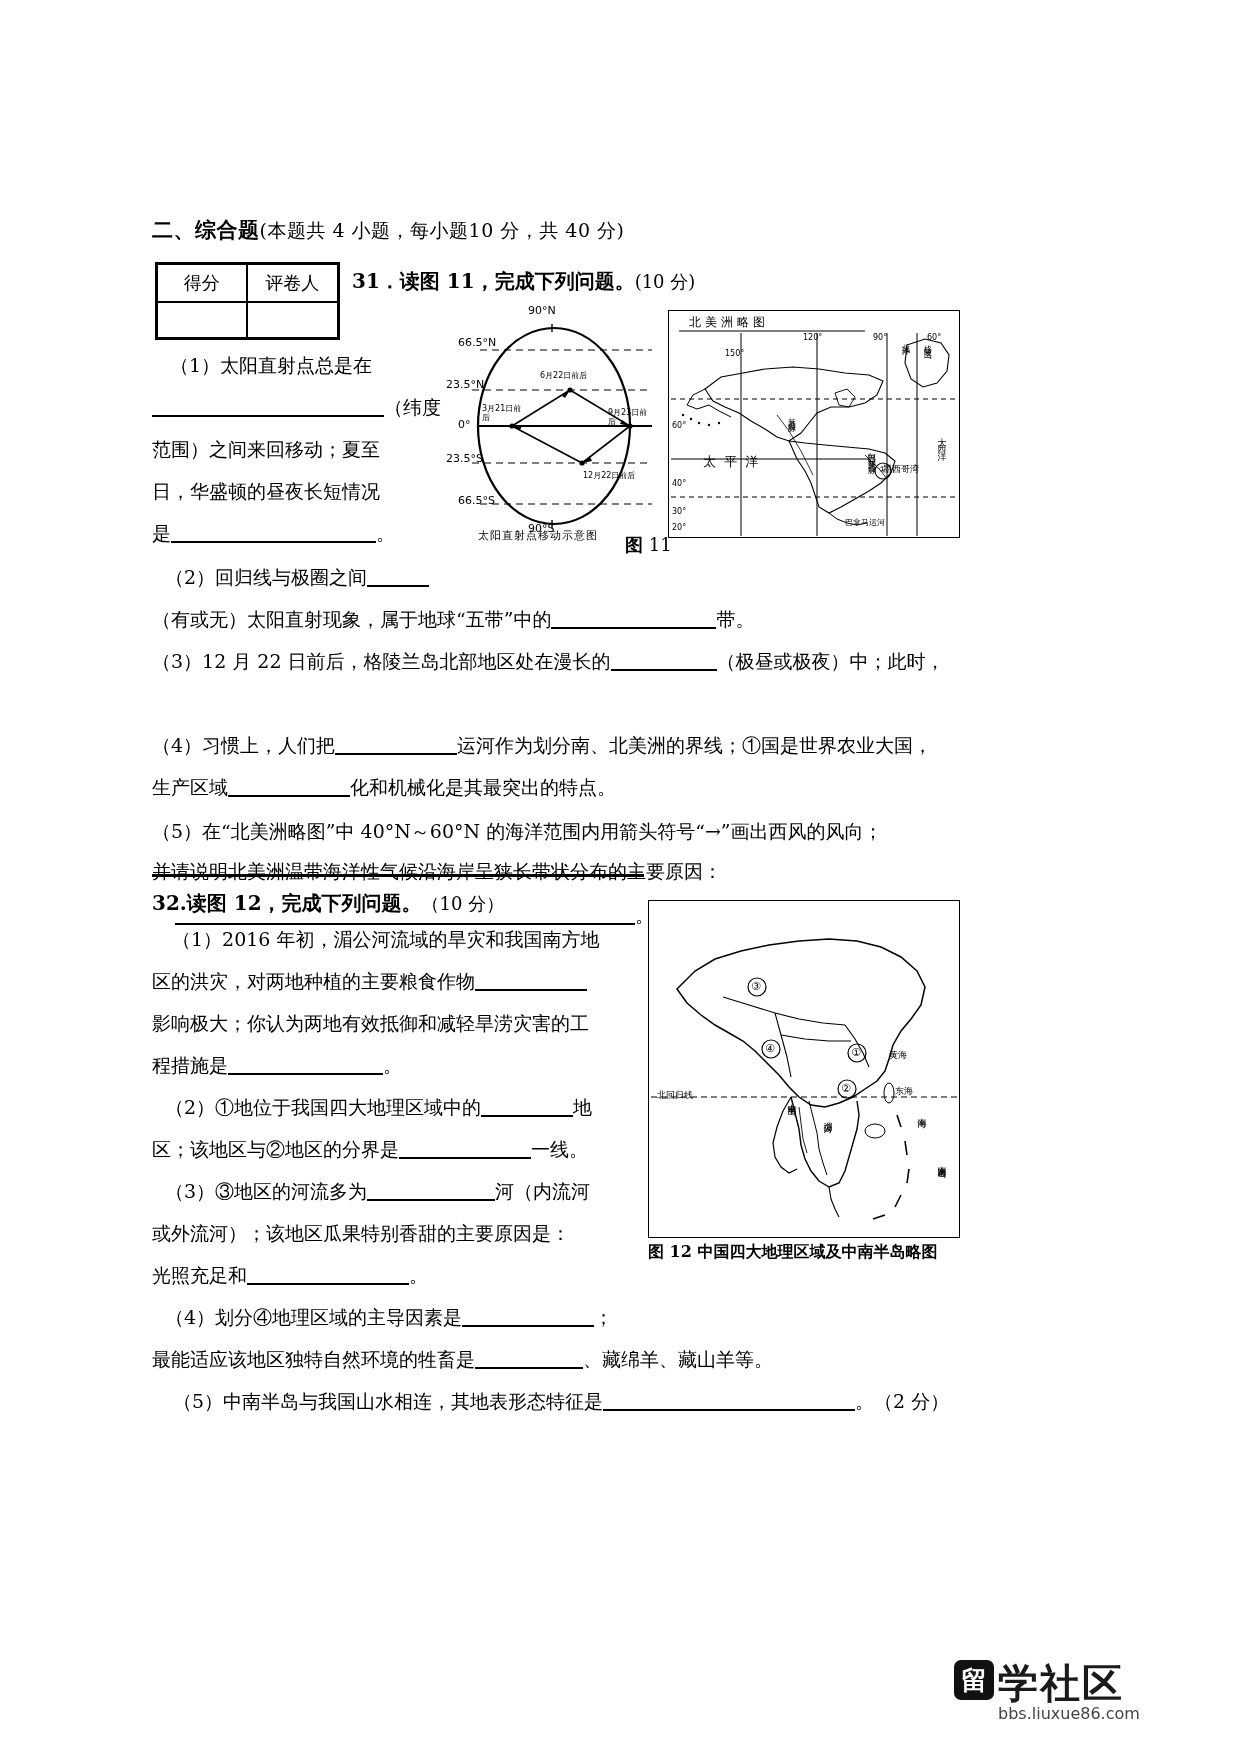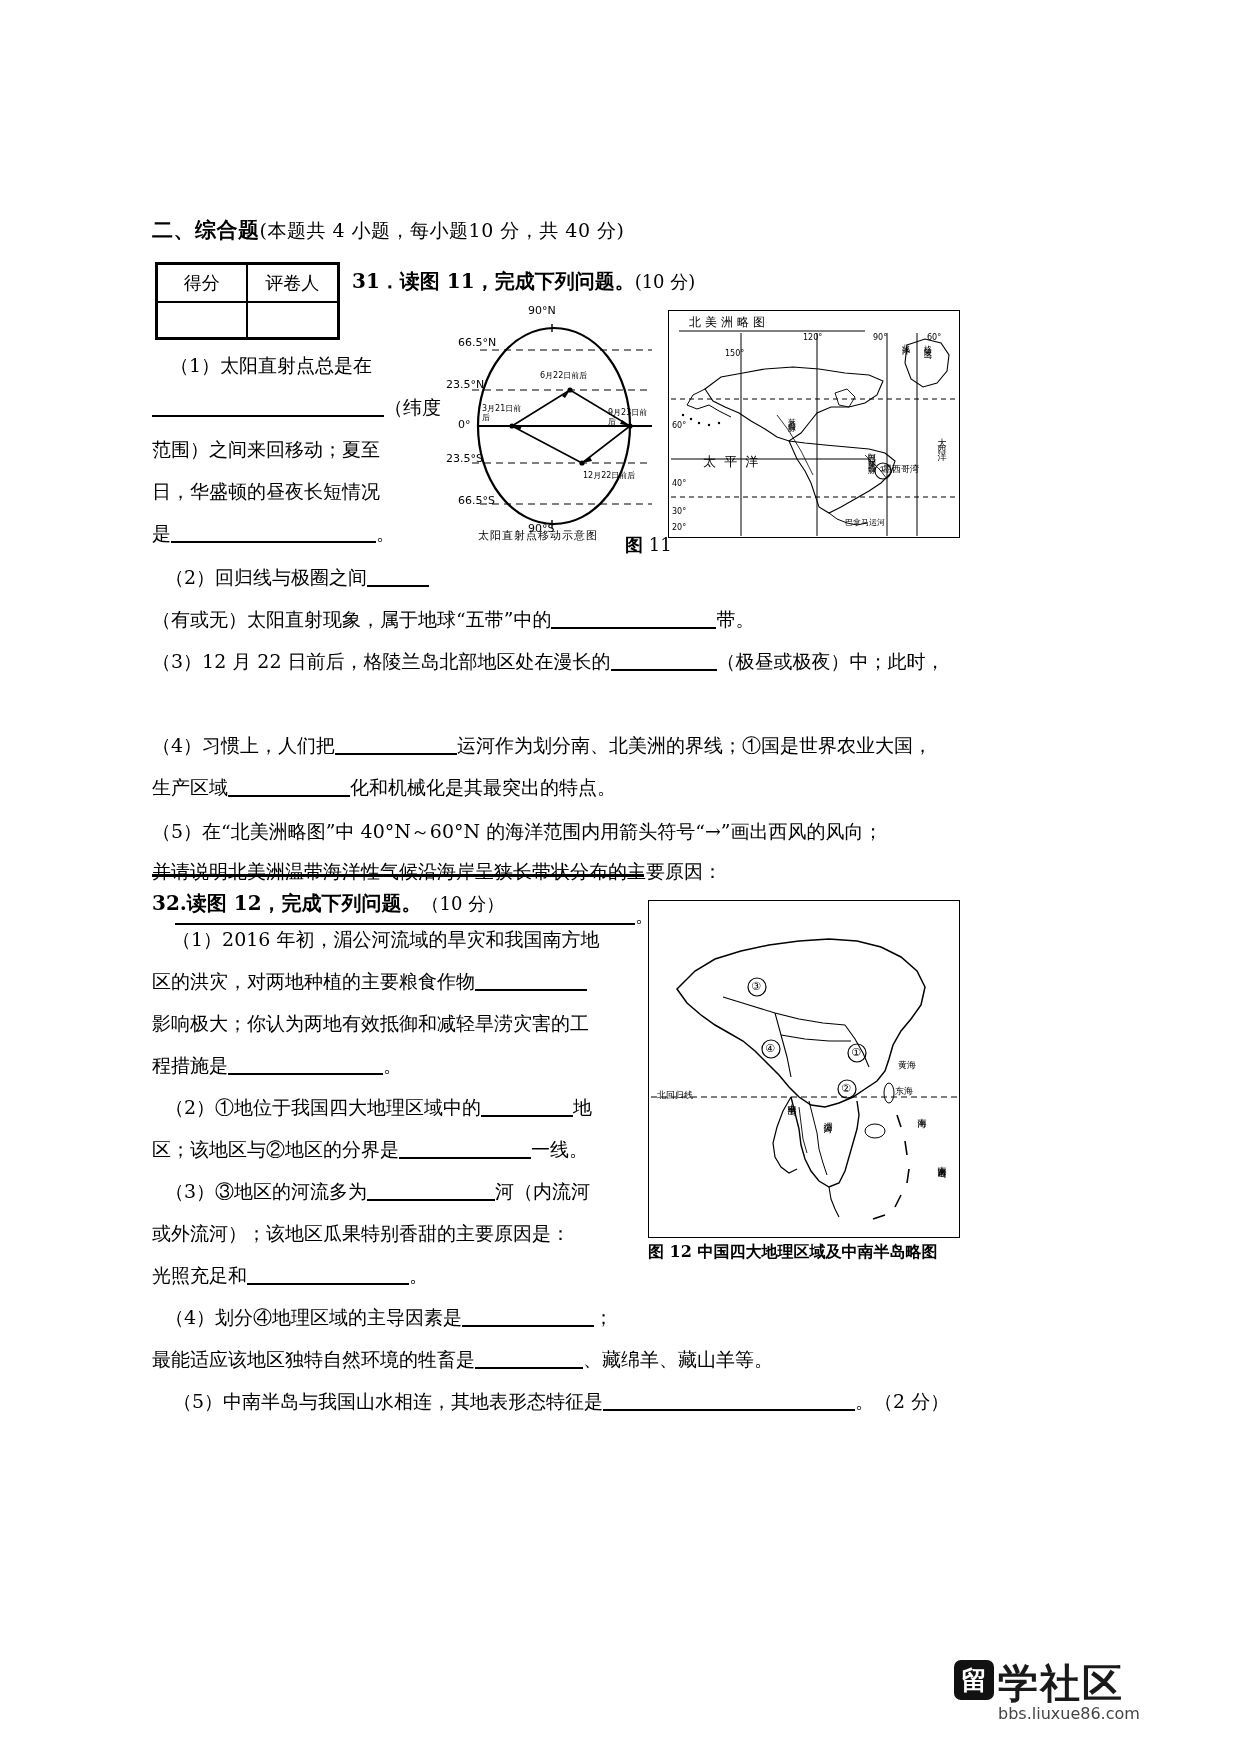--- a/index.html
+++ b/index.html
@@ -424,21 +424,21 @@
 
       <circle cx="208" cy="152" r="9" fill="none" stroke="#000" stroke-width="1.2"></circle>
       <circle cx="198" cy="188" r="9" fill="none" stroke="#000" stroke-width="1.2"></circle>
       <circle cx="108" cy="86" r="9" fill="none" stroke="#000" stroke-width="1.2"></circle>
       <circle cx="122" cy="148" r="9" fill="none" stroke="#000" stroke-width="1.2"></circle>
     </svg>
     <div class="tiny" style="left:202px; top:145px; font-size:11px;">①</div>
     <div class="tiny" style="left:192px; top:181px; font-size:11px;">②</div>
     <div class="tiny" style="left:102px; top:79px;  font-size:11px;">③</div>
     <div class="tiny" style="left:116px; top:141px; font-size:11px;">④</div>
-    <div class="tiny" style="left:240px; top:158px;padding-left:9px;">黄海</div>
+    <div class="tiny" style="left:240px; top:148px;">黄海</div>
     <div class="tiny" style="left:246px; top:184px;">东海</div>
     <div class="vtiny" style="left:266px; top:210px;">南海</div>
     <div class="tiny" style="left:8px; top:188px;">北回归线</div>
     <div class="vtiny" style="left:136px; top:196px;">中南半岛</div>
     <div class="vtiny" style="left:172px; top:214px;">湄公河</div>
     <div class="vtiny" style="left:286px; top:258px;">南海诸岛</div>
   </div>
   <div class="fig12-cap">
     <b>图 12</b><b> 中国四大地理区域及中南半岛略图</b>
   </div>

